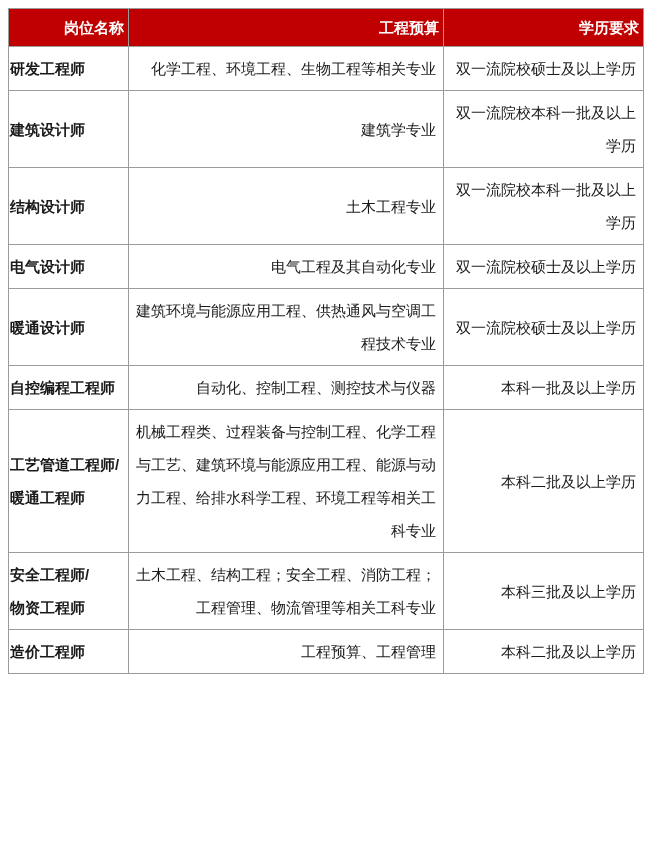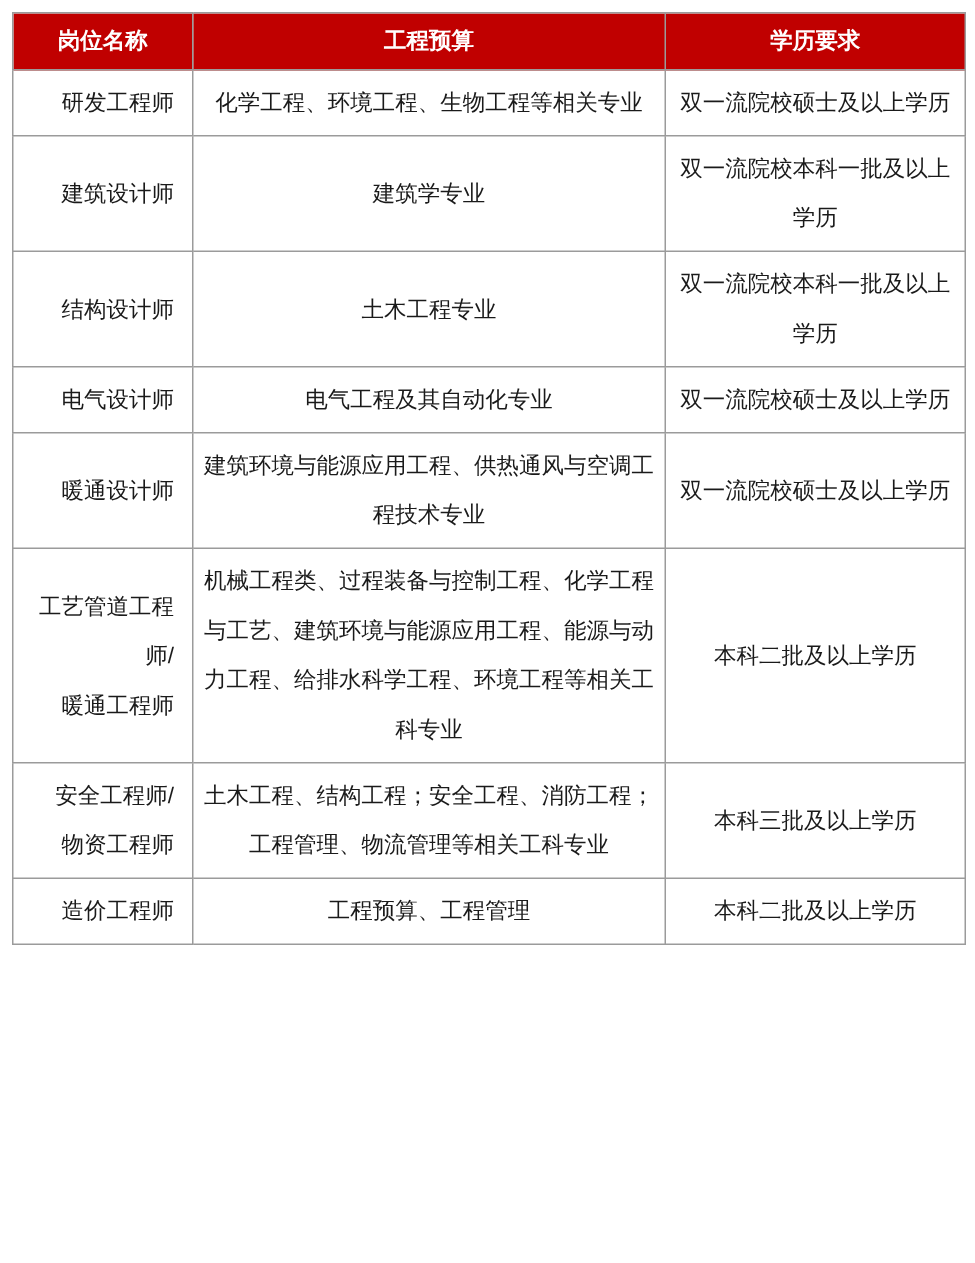--- a/index.html
+++ b/index.html
@@ -37,39 +37,39 @@
   .req-table td{
     border:1px solid var(--border-color);
     font-size:15px;
     vertical-align:middle;
     box-sizing:border-box;
   }
   .req-table thead th{
     background:var(--header-bg);
     color:var(--header-text);
     font-weight:bold;
-    text-align:center;
+    text-align:right;
     height:38px;
     line-height:20px;
     padding:2px 4px;
   }
   .req-table td{
     line-height:33px;
     padding:5px 7px;
   }
   td.position-cell{
-    font-weight:normal;
-    text-align:right;
-    padding:5px 12px;
+    font-weight:bold;
+    text-align:left;
+    padding:5px 1px;
     white-space:pre-line;
     word-break:break-all;
   }
   td.major-cell,
   td.education-cell{
-    text-align:center;
+    text-align:right;
     word-break:break-all;
   }
 </style>
 </head>
 <body>
 
 <div class="doc">
   <table class="req-table">
     <colgroup>
       <col class="c-position">
@@ -108,20 +108,25 @@
     <td class="education-cell">双一流院校硕士及以上学历</td>
   </tr>
 
   <tr>
     <td class="position-cell">暖通设计师</td>
     <td class="major-cell">建筑环境与能源应用工程、供热通风与空调工程技术专业</td>
     <td class="education-cell">双一流院校硕士及以上学历</td>
   </tr>
 
 
+  <tr>
+    <td class="position-cell">自控编程工程师</td>
+    <td class="major-cell">自动化、控制工程、测控技术与仪器</td>
+    <td class="education-cell">本科一批及以上学历</td>
+  </tr>
 
   <tr>
     <td class="position-cell">工艺管道工程师/
 暖通工程师</td>
     <td class="major-cell">机械工程类、过程装备与控制工程、化学工程与工艺、建筑环境与能源应用工程、能源与动力工程、给排水科学工程、环境工程等相关工科专业</td>
     <td class="education-cell">本科二批及以上学历</td>
   </tr>
 
 
 

